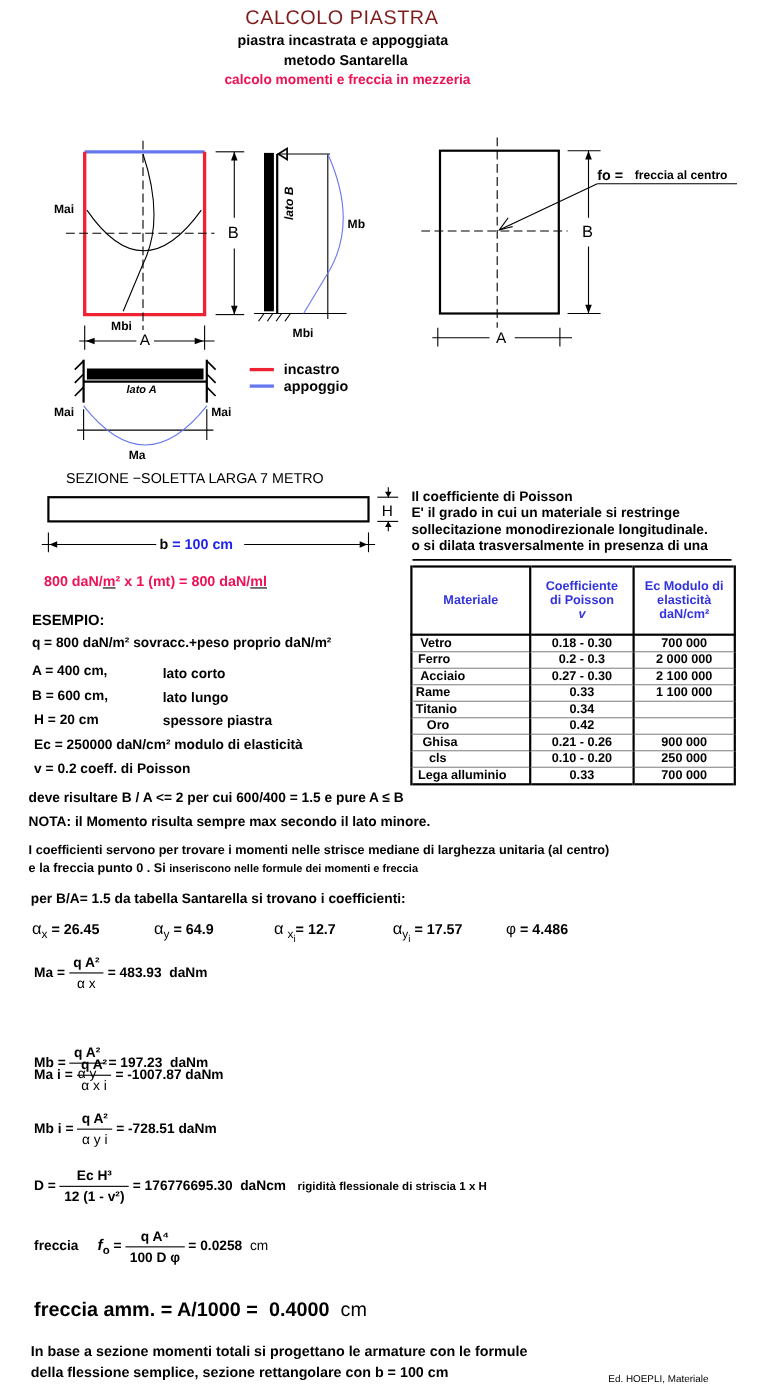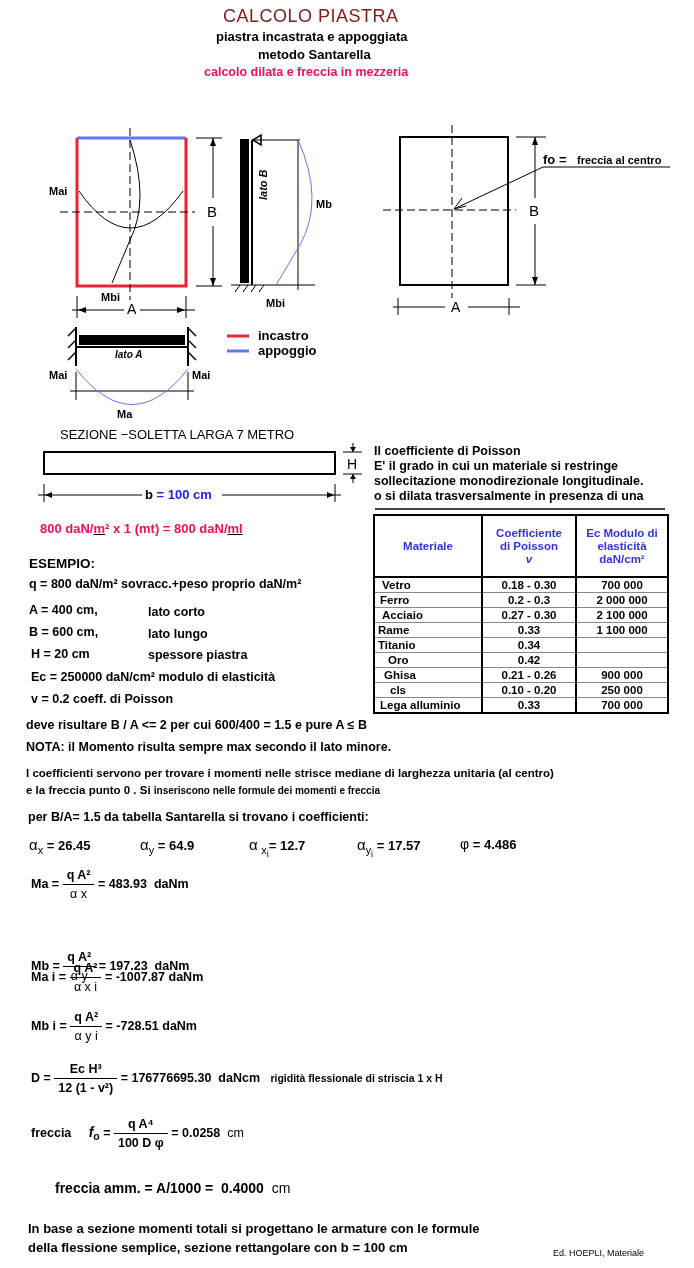--- a/index.html
+++ b/index.html
@@ -22,21 +22,21 @@
   table.mat td{border-bottom:1px solid #888;}
   table.mat td.c{text-align:center;}
   table.mat td.mat-name{text-align:left;}
 </style>
 </head>
 <body>
 
 <div class="abs ttl" style="left:223px;top:6px;">CALCOLO  PIASTRA</div>
 <div class="abs sub" style="left:216px;top:29px;">piastra incastrata  e appoggiata</div>
 <div class="abs sub" style="left:258px;top:47px;">metodo  Santarella</div>
-<div class="abs sub red" style="left:204px;top:65px;font-size:12.5px;">calcolo dilata e freccia in mezzeria</div>
+<div class="abs sub red" style="left:204px;top:65px;font-size:12.5px;">calcolo momenti e freccia in mezzeria</div>
 
 <svg width="694" height="520">
 
   <g>
     <line x1="77" y1="138" x2="186" y2="138" stroke="#6677ee" stroke-width="3"></line>
     <polyline points="77,138 77,286 186,286 186,138" fill="none" stroke="#ee2233" stroke-width="3"></polyline>
     <line x1="130" y1="128" x2="130" y2="300" stroke="#000" stroke-dasharray="8,4" stroke-width="1"></line>
     <line x1="60" y1="212" x2="195" y2="212" stroke="#000" stroke-dasharray="8,4" stroke-width="1"></line>
     <path d="M79,191 Q130,265 183,191" fill="none" stroke="#000" stroke-width="1"></path>
     <path d="M130,140 Q150,200 130,240 L112,283" fill="none" stroke="#000" stroke-width="1"></path>
@@ -266,19 +266,19 @@
   <span class="frac"><span class="num">Ec H³</span><span class="den">12 (1 - v²)</span></span>
   <span>= 176776695.30</span>&nbsp;&nbsp;<span>daNcm</span>
   &nbsp;&nbsp;<span style="font-size:10.5px;">rigidità flessionale  di striscia 1 x H</span>
 </div>
 <div class="abs b" style="left:31px;top:1117px;font-size:12.5px;">
   <span>freccia</span>&nbsp;&nbsp;&nbsp;&nbsp;
   <i style="font-size:14px;">f</i><sub>o</sub> =
   <span class="frac"><span class="num">q A⁴</span><span class="den">100 D  φ</span></span>
   <span>=  0.0258</span>&nbsp;&nbsp;<span style="font-weight:normal;">cm</span>
 </div>
-<div class="abs b" style="left:31px;top:1180px;font-size:14px;margin-left:24px;">
+<div class="abs b" style="left:31px;top:1180px;font-size:18px;">
   <span>freccia amm. = A/1000 =</span>&nbsp;&nbsp;<span>0.4000</span>&nbsp;&nbsp;<span style="font-weight:normal;">cm</span>
 </div>
 
 <div class="abs b" style="left:28px;top:1221px;font-size:13px;">In base a sezione momenti totali si progettano le armature con le formule</div>
 <div class="abs b" style="left:28px;top:1240px;font-size:13px;">della flessione semplice, sezione rettangolare con b = 100 cm</div>
 <div class="abs" style="left:553px;top:1248px;font-size:9px;">Ed. HOEPLI, Materiale</div>
 
 </body></html>

